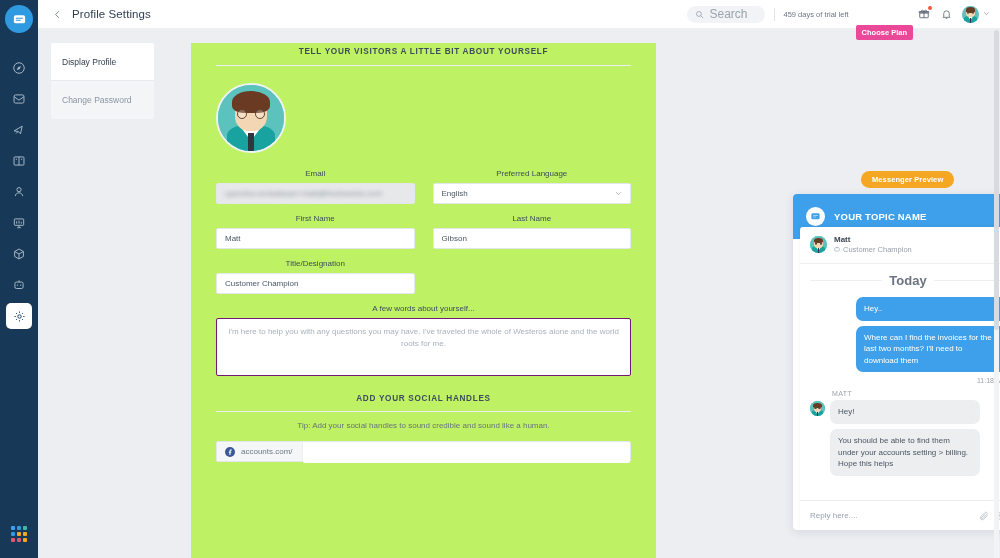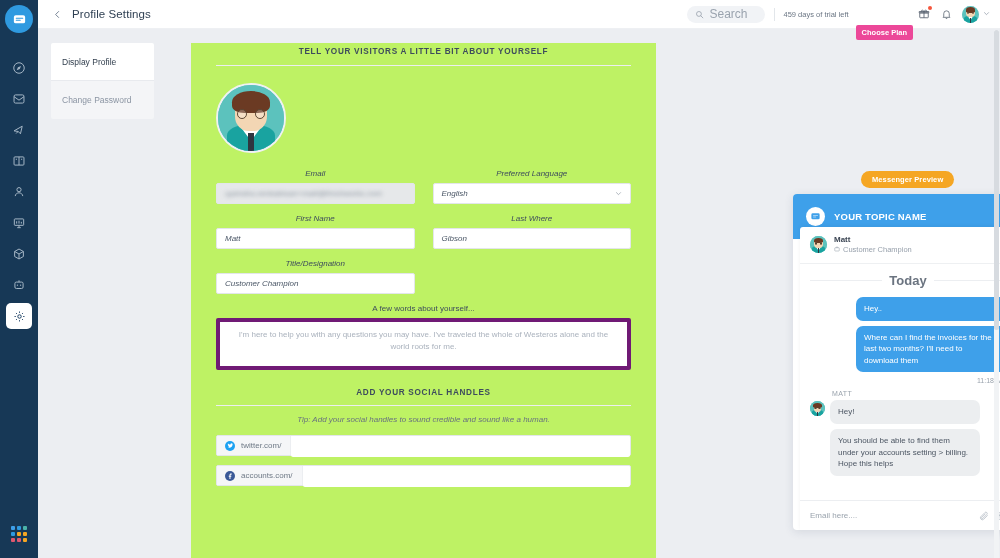--- a/index.html
+++ b/index.html
@@ -105,42 +105,42 @@
   .section-title {
     font-size: 8.2px; letter-spacing: .7px; color: #3e4c5d; font-weight: bold;
     padding-bottom: 9px; border-bottom: 1px solid #eceef1; margin-bottom: 17px;
   }
   .avatar-lg {
     width: 70px; height: 70px; border-radius: 50%; overflow: hidden;
     border: 2px solid #f0f1f3; background: #5cc2bd; position: relative;
     margin-bottom: 16px;
   }
   .row { display: flex; gap: 18px; margin-bottom: 10px; }
-  .fld { flex: 1; min-width: 0; font-style: italic; }
+  .fld { flex: 1; min-width: 0; }
   .lbl { font-size: 8px; color: #3e4c5d; margin-bottom: 5px; display:block; }
   .inp {
     width: 100%; height: 21px; border: 1px solid #e3e6ea; border-radius: 2px;
     font-size: 8px; color: #4a5666; padding: 0 8px; background: #fff;
     font-family: "Liberation Sans", sans-serif;
     display: flex; align-items: center;
   }
   .inp.readonly { background: #e6e8ea; color: transparent; position: relative; overflow:hidden; }
   .inp.readonly .blur { filter: blur(2.2px); color:#8b949f; font-size:8px; white-space:nowrap; }
   .inp.select { justify-content: space-between; }
   .inp .chev { color: #8e98a4; font-size: 7px; }
   .ta {
-    width: 100%; height: 52px; border: 4px solid #701a75; border-radius: 2px;
+    width: 100%; height: 58px; border: 1px solid #701a75; border-radius: 2px;
     font-size: 8px; color: #aab2bd; padding: 7px 9px; line-height: 1.5;
     background: #fff;
   }
   .section-title2 {
     font-size: 8.2px; letter-spacing: .7px; color: #3e4c5d; font-weight: bold;
     padding-bottom: 8px; border-bottom: 1px solid #eceef1; margin: 18px 0 9px 0;
   }
-  .tip-txt { font-style: italic; font-size: 8px; color: #68727f; margin-bottom: 11px; display:block; }
+  .tip-txt { font-size: 8px; color: #68727f; margin-bottom: 11px; display:block; }
   .social-row {
     display: flex; align-items: stretch; height: 21px;
     border: 1px solid #e3e6ea; border-radius: 2px; margin-bottom: 9px; background:#fff;
   }
   .social-prefix {
     display: flex; align-items: center; gap: 6px;
     background: #f5f6f8; padding: 0 9px 0 8px; min-width: 73px;
     border-right: 1px solid #eceef1;
     font-size: 8px; color: #6e7986;
   }
@@ -418,21 +418,21 @@
         </div>
 
         <div class="row">
           <div class="fld">
             <label class="lbl">First Name</label>
             <div class="inp">
               <span>Matt</span>
             </div>
           </div>
           <div class="fld">
-            <label class="lbl">Last Where</label>
+            <label class="lbl">Last Name</label>
             <div class="inp">
               <span>Gibson</span>
             </div>
           </div>
         </div>
 
         <div class="row">
           <div class="fld">
             <label class="lbl">Title/Designation</label>
             <div class="inp">
@@ -443,33 +443,20 @@
         </div>
 
         <div style="margin-bottom:2px">
           <label class="lbl">A few words about yourself...</label>
           <div class="ta">I'm here to help you with any questions you may have. I've traveled the whole of Westeros alone and the world roots for me.</div>
         </div>
 
         <div class="section-title2">ADD YOUR SOCIAL HANDLES</div>
         <span class="tip-txt">Tip: Add your social handles to sound credible and sound like a human.</span>
 
-        <div class="social-row">
-          <div class="social-prefix">
-            <span class="social-ico" style="background:#1da1f2">
-              <svg width="7" height="7" viewBox="0 0 24 24" fill="#fff">
-                  <path d="M21 6.5c-.7.3-1.4.5-2.2.6.8-.5 1.4-1.2 1.7-2.1-.8.4-1.6.8-2.5.9A3.9 3.9 0 0011.3 9 11 11 0 013.3 5a3.9 3.9 0 001.2 5.2c-.6 0-1.2-.2-1.8-.5a3.9 3.9 0 003.1 3.8c-.5.2-1.1.2-1.7.1a3.9 3.9 0 003.6 2.7A7.9 7.9 0 012 18a11 11 0 005.9 1.7c7.1 0 11-5.9 11-11v-.5c.8-.6 1.5-1.3 2.1-2.1z"></path>
-                </svg>
-            </span>
-            <span>twitter.com/</span>
-          </div>
-          <div class="inp" style="border:none;flex:1">
-            <span></span>
-          </div>
-        </div>
 
         <div class="social-row">
           <div class="social-prefix">
             <span class="social-ico" style="background:#3b5998">
               <svg width="7" height="7" viewBox="0 0 24 24" fill="#fff">
                   <path d="M14.5 8.5h2.2V5.6c-.4-.05-1.7-.17-3.2-.17-3.2 0-5 1.9-5 5.4v2.4H6v3.3h2.5V24h3.4v-7.5h2.6l.4-3.3h-3v-2.1c0-1 .3-1.6 1.6-1.6z"></path>
                 </svg>
             </span>
             <span>accounts.com/</span>
           </div>
@@ -550,21 +537,21 @@
                 </span>
             </div>
             <div class="in-stack">
               <div class="bubble in">Hey!</div>
               <div class="bubble in">You should be able to find them under your accounts setting &gt; billing. Hope this helps</div>
             </div>
           </div>
         </div>
 
         <div class="msg-foot">
-          <span class="ph">Email here....</span>
+          <span class="ph">Reply here....</span>
           <span class="fi">
             <svg width="10" height="10" viewBox="0 0 24 24" fill="none" stroke="currentColor" stroke-width="1.8" stroke-linecap="round">
                 <path d="M20 11l-8.5 8.5a4.6 4.6 0 11-6.5-6.5l9-9a3.2 3.2 0 114.5 4.5l-9 9a1.8 1.8 0 11-2.5-2.5l8-8"></path>
               </svg>
           </span>
           <span class="fi">
             <svg width="10" height="10" viewBox="0 0 24 24" fill="none" stroke="currentColor" stroke-width="1.8">
                 <circle cx="12" cy="12" r="9"></circle>
                 <circle cx="9" cy="10" r=".9" fill="currentColor"></circle>
                 <circle cx="15" cy="10" r=".9" fill="currentColor"></circle>

